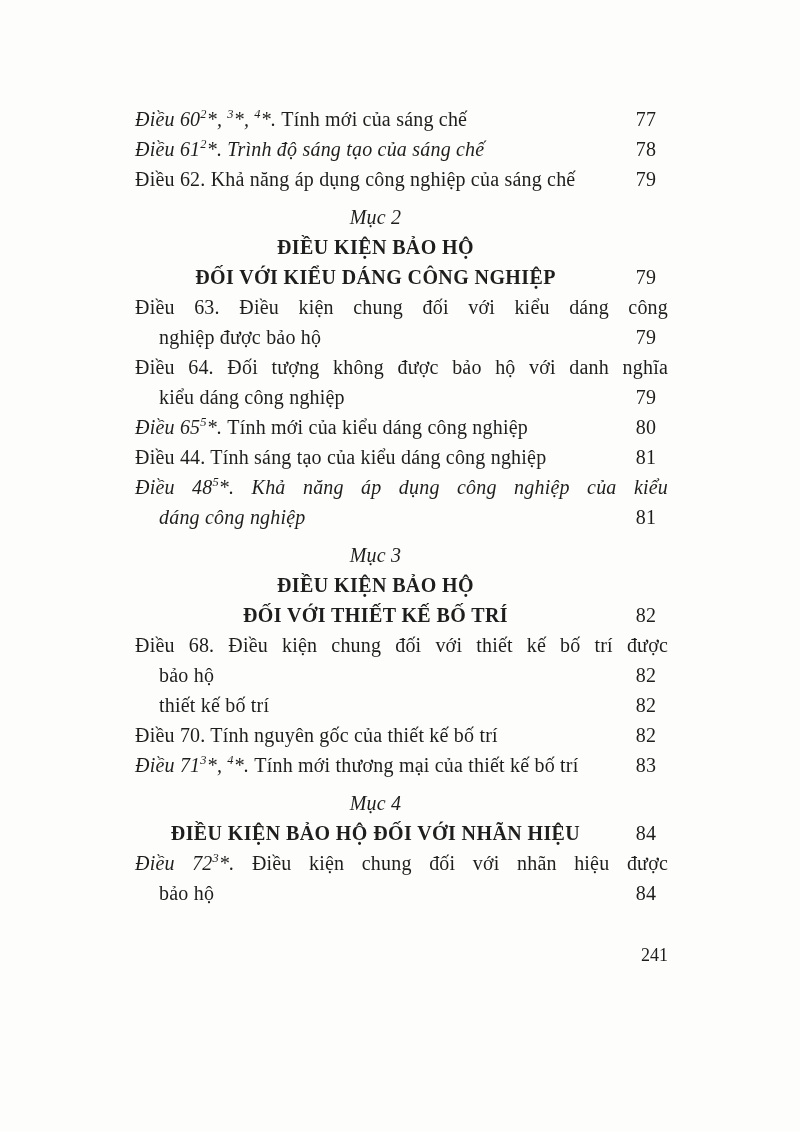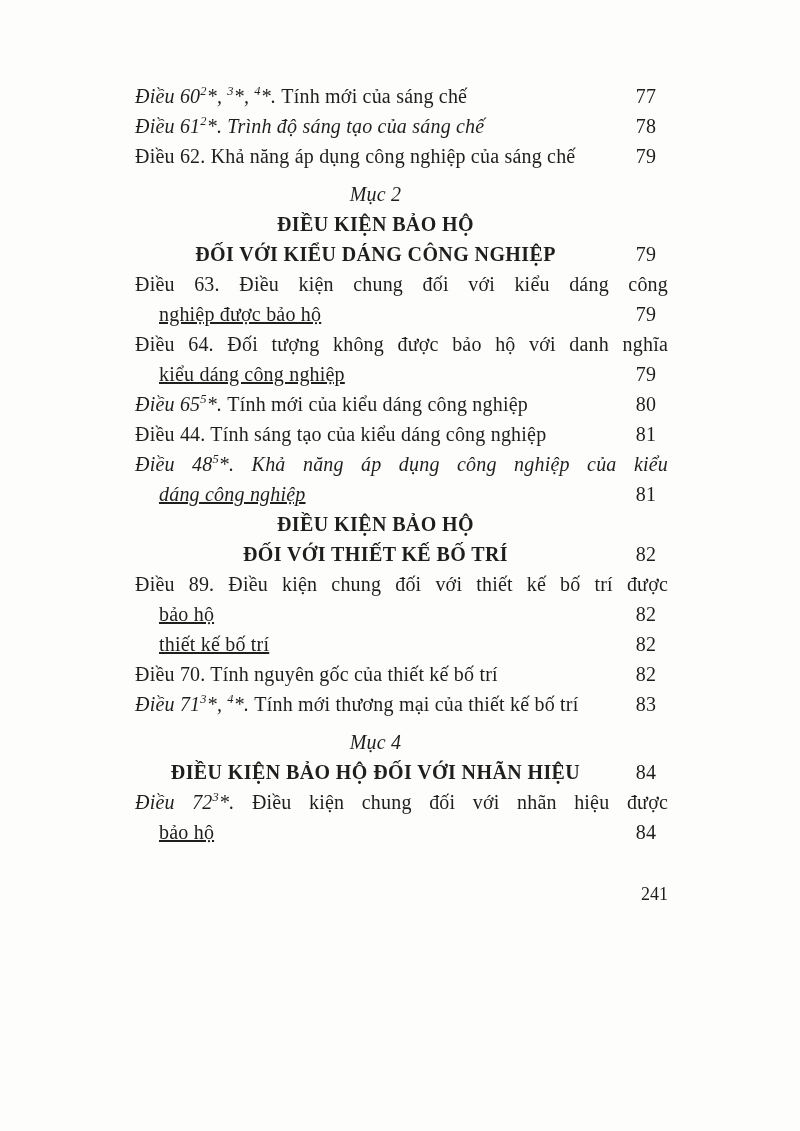--- a/index.html
+++ b/index.html
@@ -11,42 +11,42 @@
     height: 1131px;
     background: #fdfdfb;
     font-family: "Liberation Serif", "DejaVu Serif", serif;
     color: #1e1e1e;
     overflow: hidden;
   }
   .page {
     box-sizing: border-box;
     width: 800px;
     height: 830px;
-    padding: 81px 132px 0 135px;
+    padding: 104px 132px 0 135px;
   }
   .toc-row {
     display: flex;
     align-items: flex-end;
     line-height: 30px;
     font-size: 20px;
     letter-spacing: 0.2px;
   }
   .toc-row.extra-top { margin-top: 8px; justify-content: flex-end; }
   .toc-text {
     flex: 1 1 auto;
     min-width: 0;
     white-space: nowrap;
   }
   .toc-text.justify {
     white-space: normal;
     text-align: justify;
     text-align-last: justify;
   }
   .toc-text.center { text-align: center; }
-  .toc-text.indent { padding-left: 24px; text-decoration: underline; }
+  .toc-text.indent { padding-left: 24px; }
   .toc-page {
     flex: 0 0 44px;
     text-align: center;
     margin-left: 8px;
     flex-shrink: 0;
   }
   .it { font-style: italic; }
   .bd { font-weight: bold; letter-spacing: 0.4px; }
   sup {
     font-size: 0.62em;
@@ -111,30 +111,34 @@
         <div class="toc-text"><span>Điều 44. Tính sáng tạo của kiểu dáng công nghiệp</span></div>
         <div class="toc-page">81</div>
       </div>
       <div class="toc-row">
         <div class="toc-text justify"><span class="it">Điều 48</span><sup class="it">5</sup><span class="it">*. Khả năng áp dụng công nghiệp của kiểu</span></div>
       </div>
       <div class="toc-row">
         <div class="toc-text indent"><span class="it">dáng công nghiệp</span></div>
         <div class="toc-page">81</div>
       </div>
+      <div class="toc-row extra-top">
+        <div class="toc-text center"><span class="it">Mục 3</span></div>
+        <div class="toc-page"></div>
+      </div>
       <div class="toc-row">
         <div class="toc-text center"><span class="bd">ĐIỀU KIỆN BẢO HỘ</span></div>
         <div class="toc-page"></div>
       </div>
       <div class="toc-row">
         <div class="toc-text center"><span class="bd">ĐỐI VỚI THIẾT KẾ BỐ TRÍ</span></div>
         <div class="toc-page">82</div>
       </div>
       <div class="toc-row">
-        <div class="toc-text justify"><span>Điều 89. Điều kiện chung đối với thiết kế bố trí được</span></div>
+        <div class="toc-text justify"><span>Điều 68. Điều kiện chung đối với thiết kế bố trí được</span></div>
       </div>
       <div class="toc-row">
         <div class="toc-text indent"><span>bảo hộ</span></div>
         <div class="toc-page">82</div>
       </div>
       <div class="toc-row">
         <div class="toc-text indent"><span>thiết kế bố trí</span></div>
         <div class="toc-page">82</div>
       </div>
       <div class="toc-row">

